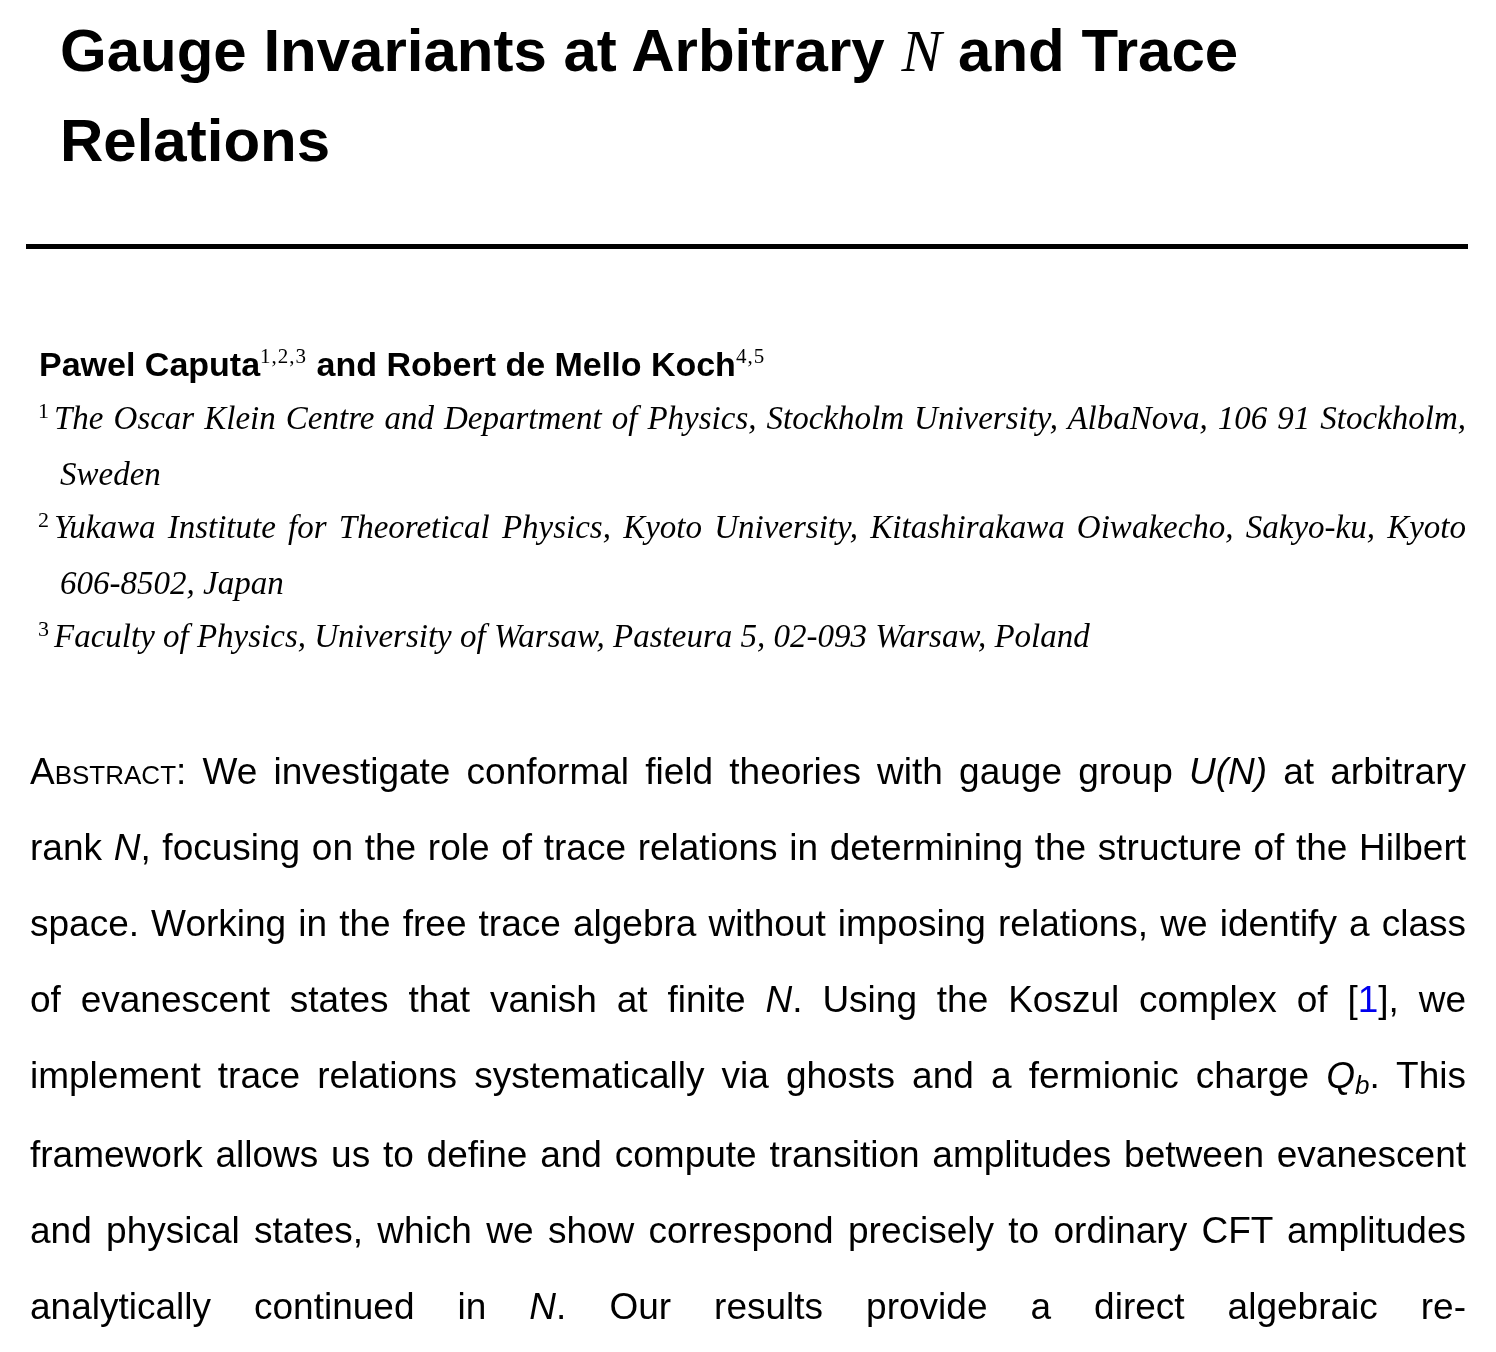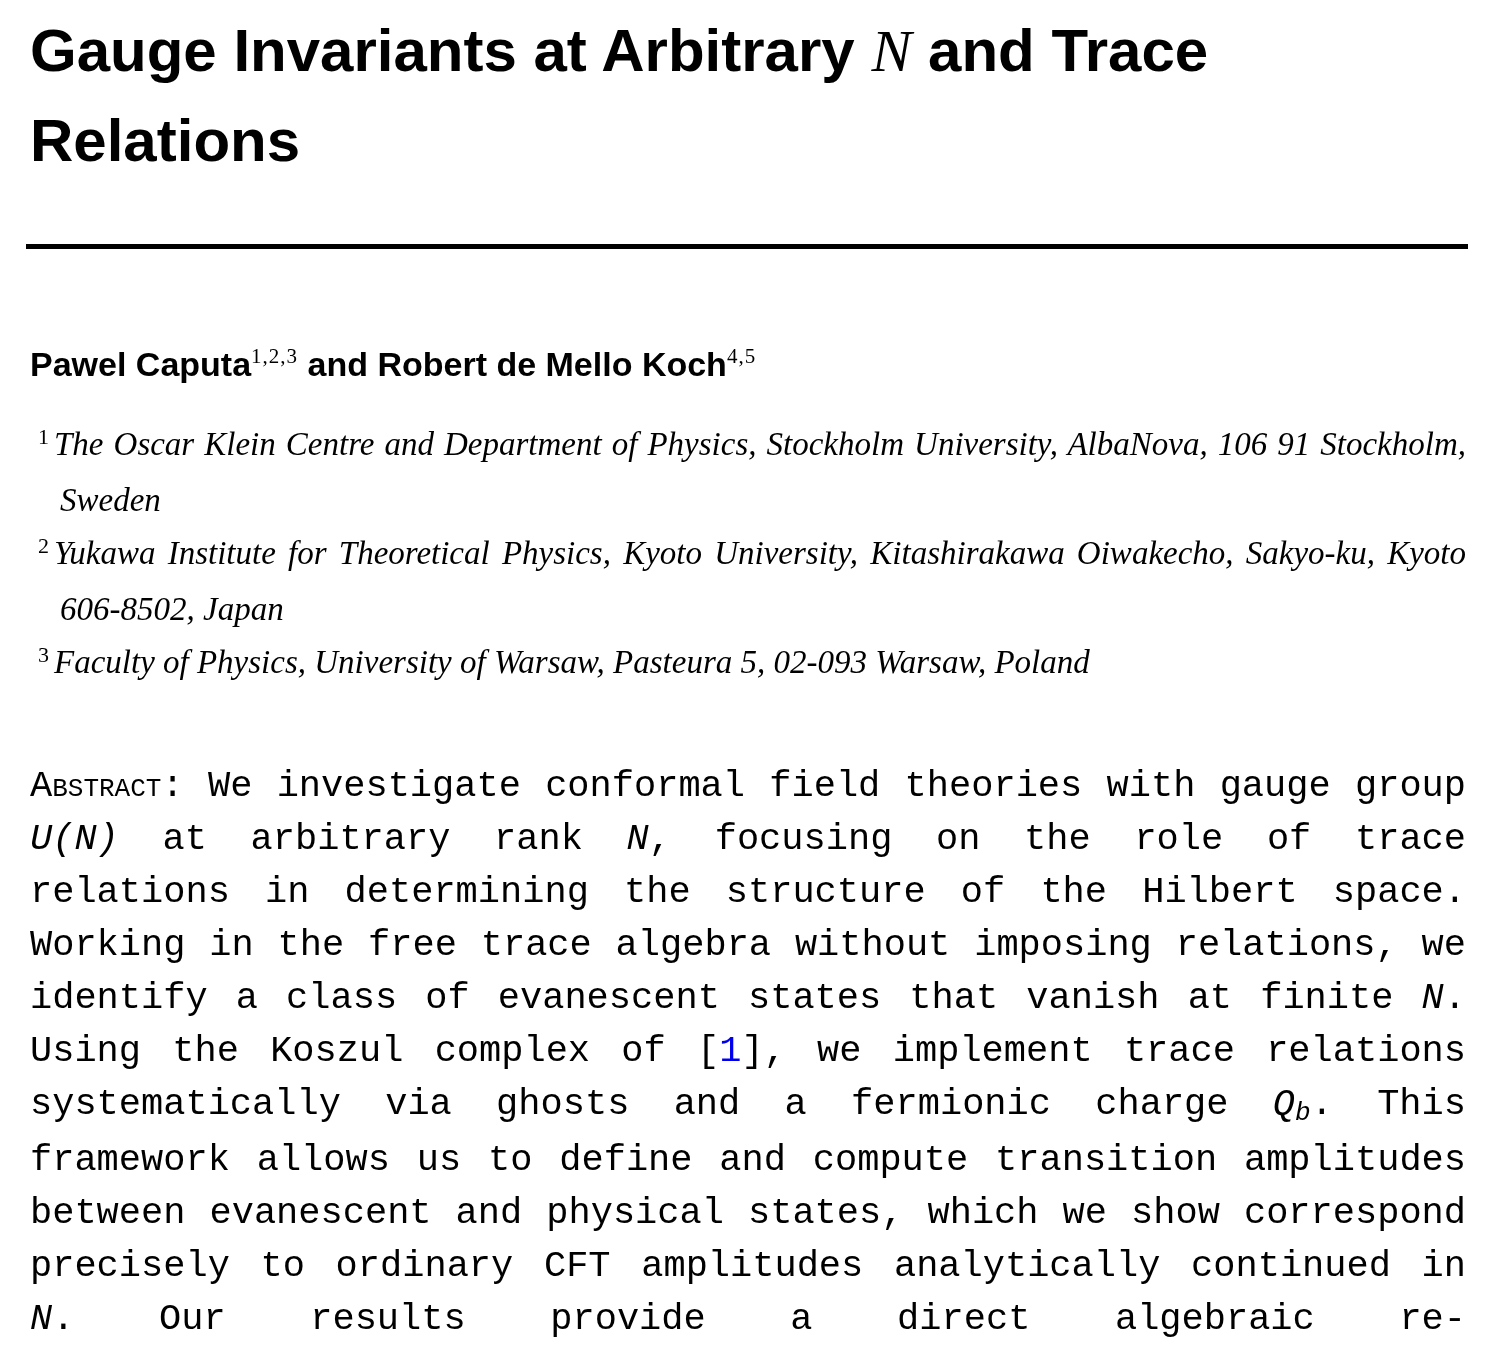--- a/index.html
+++ b/index.html
@@ -16,20 +16,21 @@
     padding: 0 30px;
   }
   
   .paper-title {
     margin-top: 6px;
     font-family: "Liberation Sans", sans-serif;
     font-weight: bold;
     font-size: 60px;
     line-height: 90px;
     letter-spacing: 0px;
+    margin-left: 30px;
   }
   .paper-title .title-math {
     font-family: "Liberation Serif", serif;
     font-style: italic;
     font-weight: normal;
   }
   
   .title-rule {
     height: 5px;
     background: #000000;
@@ -37,32 +38,32 @@
     margin: 58px 0 0 -4px;
     border: none;
   }
   
   .authors-line {
     margin-top: 92px;
     font-family: "Liberation Sans", sans-serif;
     font-weight: bold;
     font-size: 34px;
     line-height: 46px;
+    margin-left: 9px;
   }
   .author-sup {
     font-family: "Liberation Serif", serif;
     font-weight: normal;
     font-size: 21px;
     position: relative;
     top: -0.62em;
     letter-spacing: 1px;
   }
   
   .affiliations {
-    margin-top: 26px;
   }
   .affiliation-row {
     font-family: "Liberation Serif", serif;
     font-style: italic;
     font-size: 33px;
     line-height: 53px;
     text-align: justify;
     padding-left: 30px;
     text-indent: -22px;
     max-width: 1440px;
@@ -70,23 +71,23 @@
   .affiliation-marker {
     font-style: normal;
     font-size: 22px;
     position: relative;
     top: -0.52em;
     padding-right: 5px;
   }
   
   .abstract-paragraph {
     margin-top: 68px;
-    font-family: Liberation Mono, monospace;
+    font-family: Liberation Sans, sans-serif;
     font-size: 37px;
-    line-height: 53px;
+    line-height: 76px;
     text-align: justify;
     text-align-last: justify;
     max-width: 1440px;
   }
   .abstract-label {
     font-variant: small-caps;
   }
   .math {
     font-style: italic;
   }

